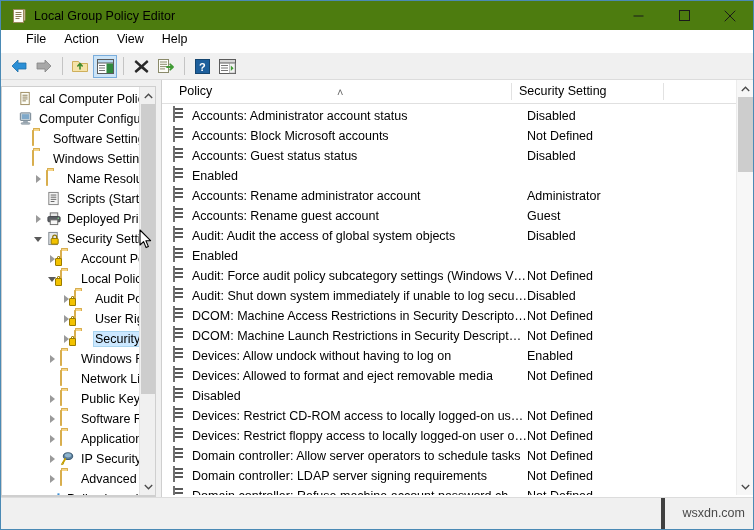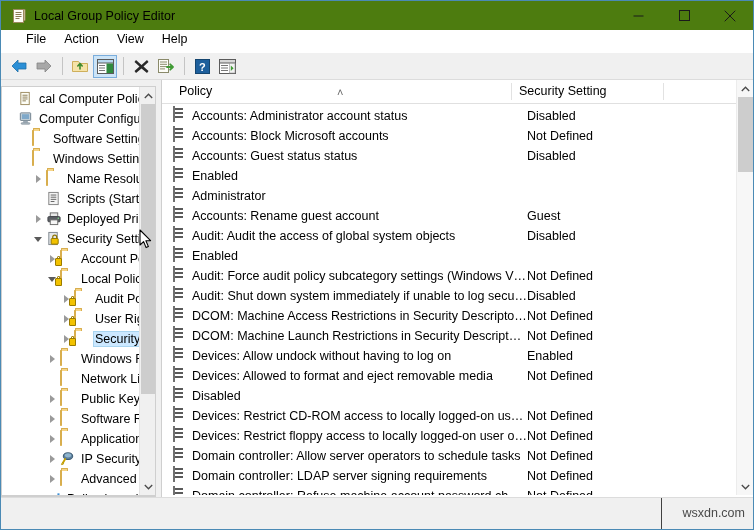--- a/index.html
+++ b/index.html
@@ -327,21 +327,21 @@
     box-sizing: border-box;
   }
   .watermark {
     position: absolute; right: 8px; top: 8px;
     font-size: 12.5px; color: #4a4a4a;
     font-family: "Liberation Sans", sans-serif;
   }
   .wm-box {
     position: absolute; right: 0px; top: 0px;
     width: 92px; height: 31px;
-    border-left: 1px solid #404040;
+    border-left: 4px solid #404040;
     box-sizing: border-box;
   }
 
   
   .cursor {
     position: absolute;
     left: 138px; top: 228px;
     width: 14px; height: 20px;
     pointer-events: none;
   }
@@ -701,20 +701,21 @@
             <span class="pol-icon"><span class="ico-pol"></span></span>
             <span class="pol-name">Accounts: Guest status status</span>
             <span class="pol-val">Disabled</span>
           </div>
           <div class="lrow">
             <span class="pol-icon"><span class="ico-pol"></span></span>
             <span class="pol-val">Enabled</span>
           </div>
           <div class="lrow">
             <span class="pol-icon"><span class="ico-pol"></span></span>
+            <span class="pol-name">Accounts: Rename administrator account</span>
             <span class="pol-val">Administrator</span>
           </div>
           <div class="lrow">
             <span class="pol-icon"><span class="ico-pol"></span></span>
             <span class="pol-name">Accounts: Rename guest account</span>
             <span class="pol-val">Guest</span>
           </div>
           <div class="lrow">
             <span class="pol-icon"><span class="ico-pol"></span></span>
             <span class="pol-name">Audit: Audit the access of global system objects</span>

